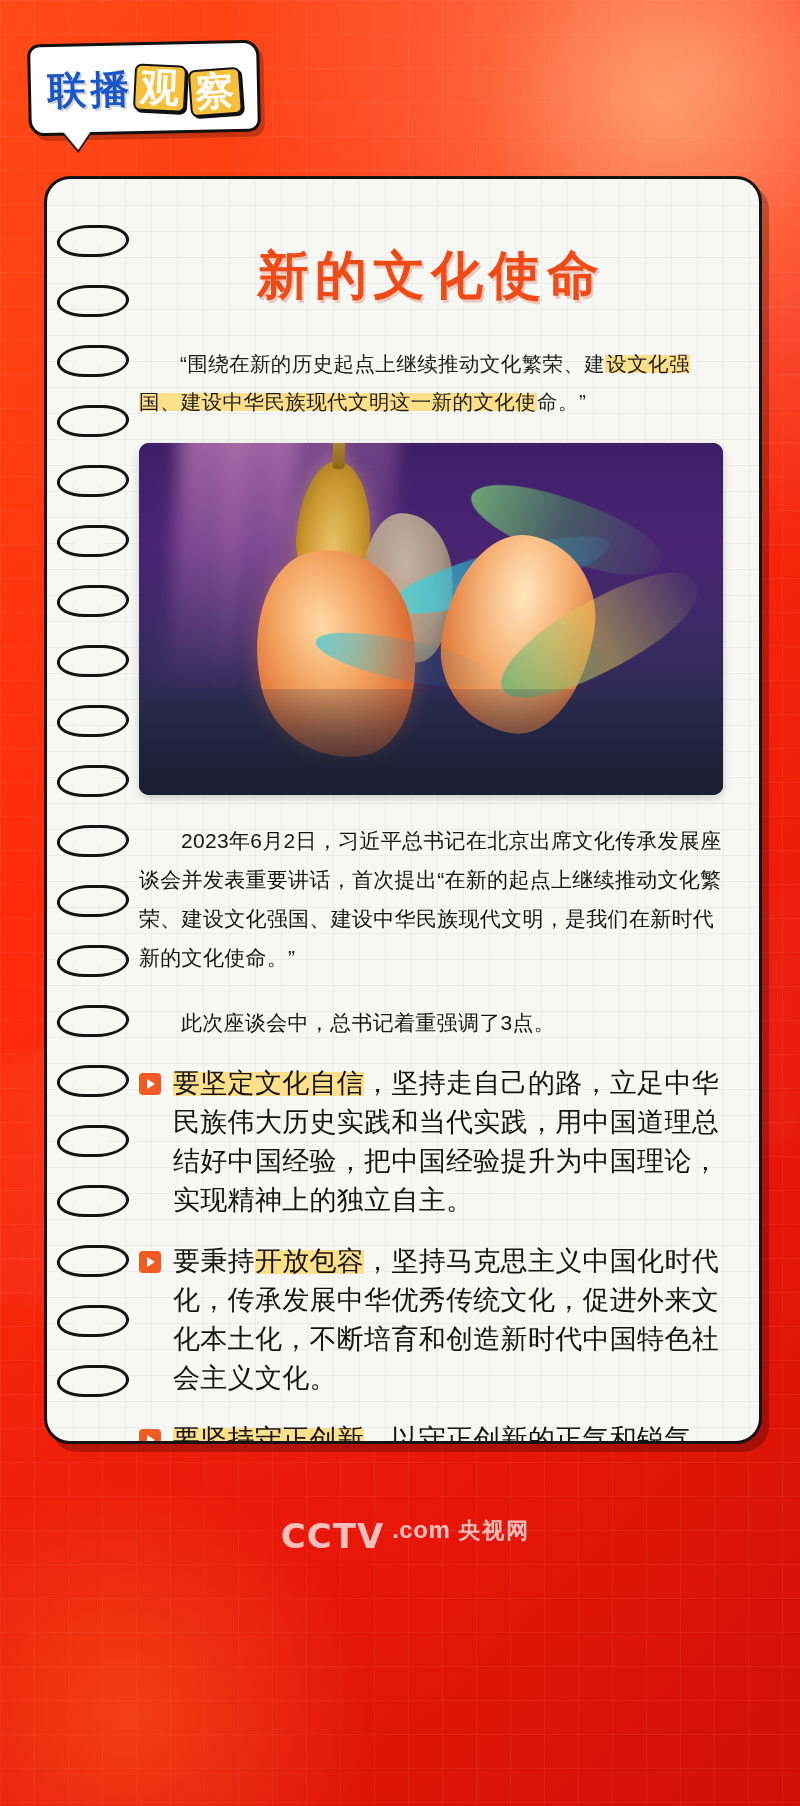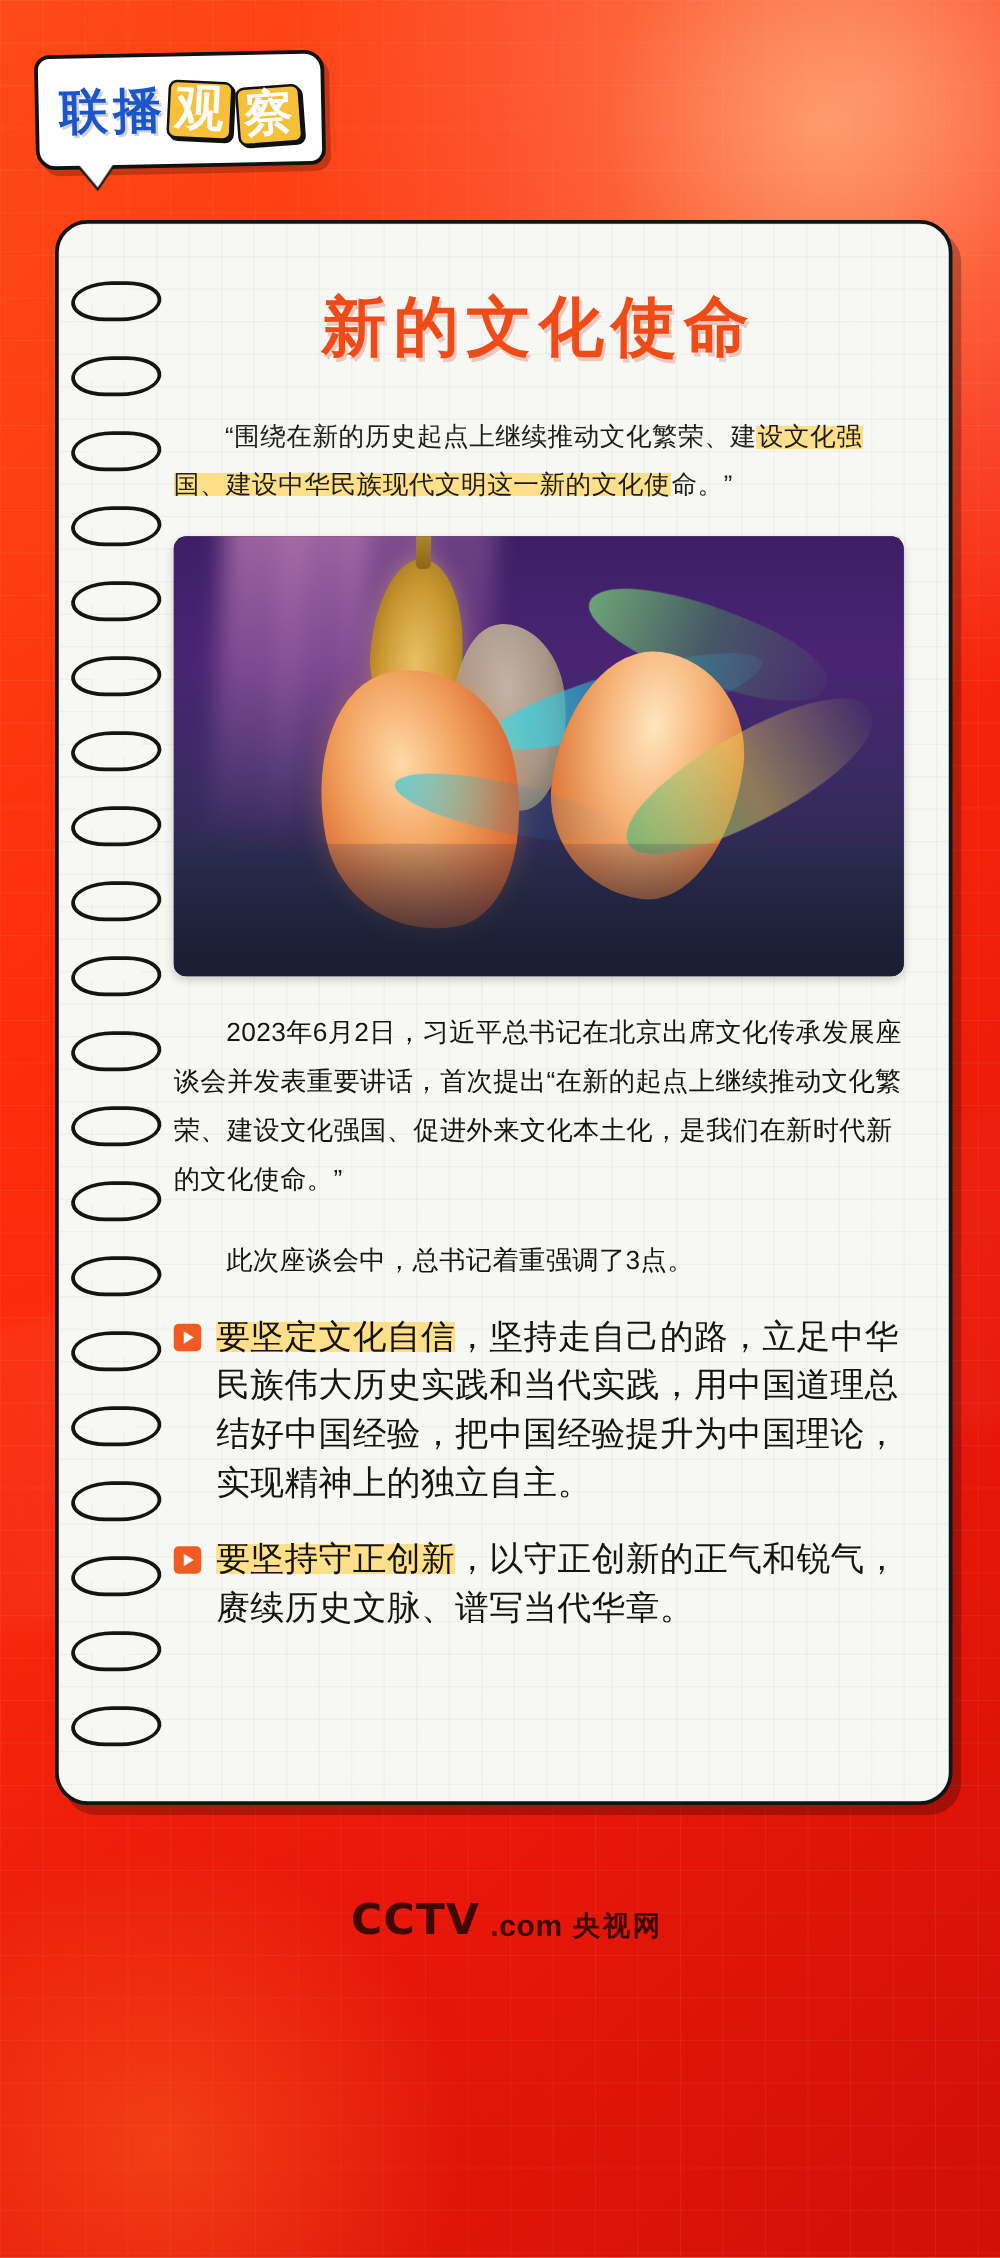--- a/index.html
+++ b/index.html
@@ -170,21 +170,21 @@
     position: absolute;
     left: 8px; top: 5px;
     width: 48px; height: 15px;
     border-radius: 50%;
     background: #f7f7f4;
   }
 
   
   .headline {
     text-align: center;
-    margin-top: 22px;
+    margin-top: 36px;
     font-family: "DejaVu Serif", "Liberation Serif", serif;
     font-weight: 700;
     font-size: 52px;
     letter-spacing: 6px;
     color: #f04a17;
     text-shadow: 2px 3px 0 rgba(190,40,10,0.22);
   }
 
   
   .quote {
@@ -351,23 +351,23 @@
   .footer {
     position: absolute;
     left: 0; right: 0;
     top: 1516px;
     text-align: center;
     z-index: 6;
     opacity: .72;
   }
   .footer-logo {
     display: inline-flex;
-    align-items: flex-end;
+    align-items: flex-start;
     gap: 8px;
-    color: #000000;
+    color: #ffffff;
     margin-left: 11px;
   }
   .f-cctv {
     font-family: "DejaVu Sans", "Liberation Sans", sans-serif;
     font-weight: 700;
     font-size: 34px;
     letter-spacing: 1px;
   }
   .f-com {
     font-size: 24px;
@@ -445,29 +445,33 @@
       <div class="ph-ribbon r2"></div>
       <div class="ph-dancer d3"></div>
       <div class="ph-ribbon r1"></div>
       <div class="ph-dancer d2"></div>
       <div class="ph-dancer d1"></div>
       <div class="ph-ribbon r3"></div>
       <div class="ph-ribbon r4"></div>
       <div class="ph-floor"></div>
     </div>
 
-    <p class="body-p">2023年6月2日，习近平总书记在北京出席文化传承发展座谈会并发表重要讲话，首次提出“在新的起点上继续推动文化繁荣、建设文化强国、促进外来文化本土化，是我们在新时代新的文化使命。”</p>
+    <p class="body-p">2023年6月2日，习近平总书记在北京出席文化传承发展座谈会并发表重要讲话，首次提出“在新的起点上继续推动文化繁荣、建设文化强国、建设中华民族现代文明，是我们在新时代新的文化使命。”</p>
 
     <p class="body-p short">此次座谈会中，总书记着重强调了3点。</p>
 
     <div class="bullet">
       <span class="tri"></span>
       <span class="lead">要坚定文化自信</span><span>，坚持走自己的路，立足中华民族伟大历史实践和当代实践，用中国道理总结好中国经验，把中国经验提升为中国理论，实现精神上的独立自主。</span>
     </div>
 
+    <div class="bullet">
+      <span class="tri"></span>
+      <span>要秉持</span><span class="lead">开放包容</span><span>，坚持马克思主义中国化时代化，传承发展中华优秀传统文化，促进外来文化本土化，不断培育和创造新时代中国特色社会主义文化。</span>
+    </div>
 
     <div class="bullet">
       <span class="tri"></span>
       <span class="lead">要坚持守正创新</span><span>，以守正创新的正气和锐气，赓续历史文脉、谱写当代华章。</span>
     </div>
 
   </div>
 </div>
 
 <div class="footer">

